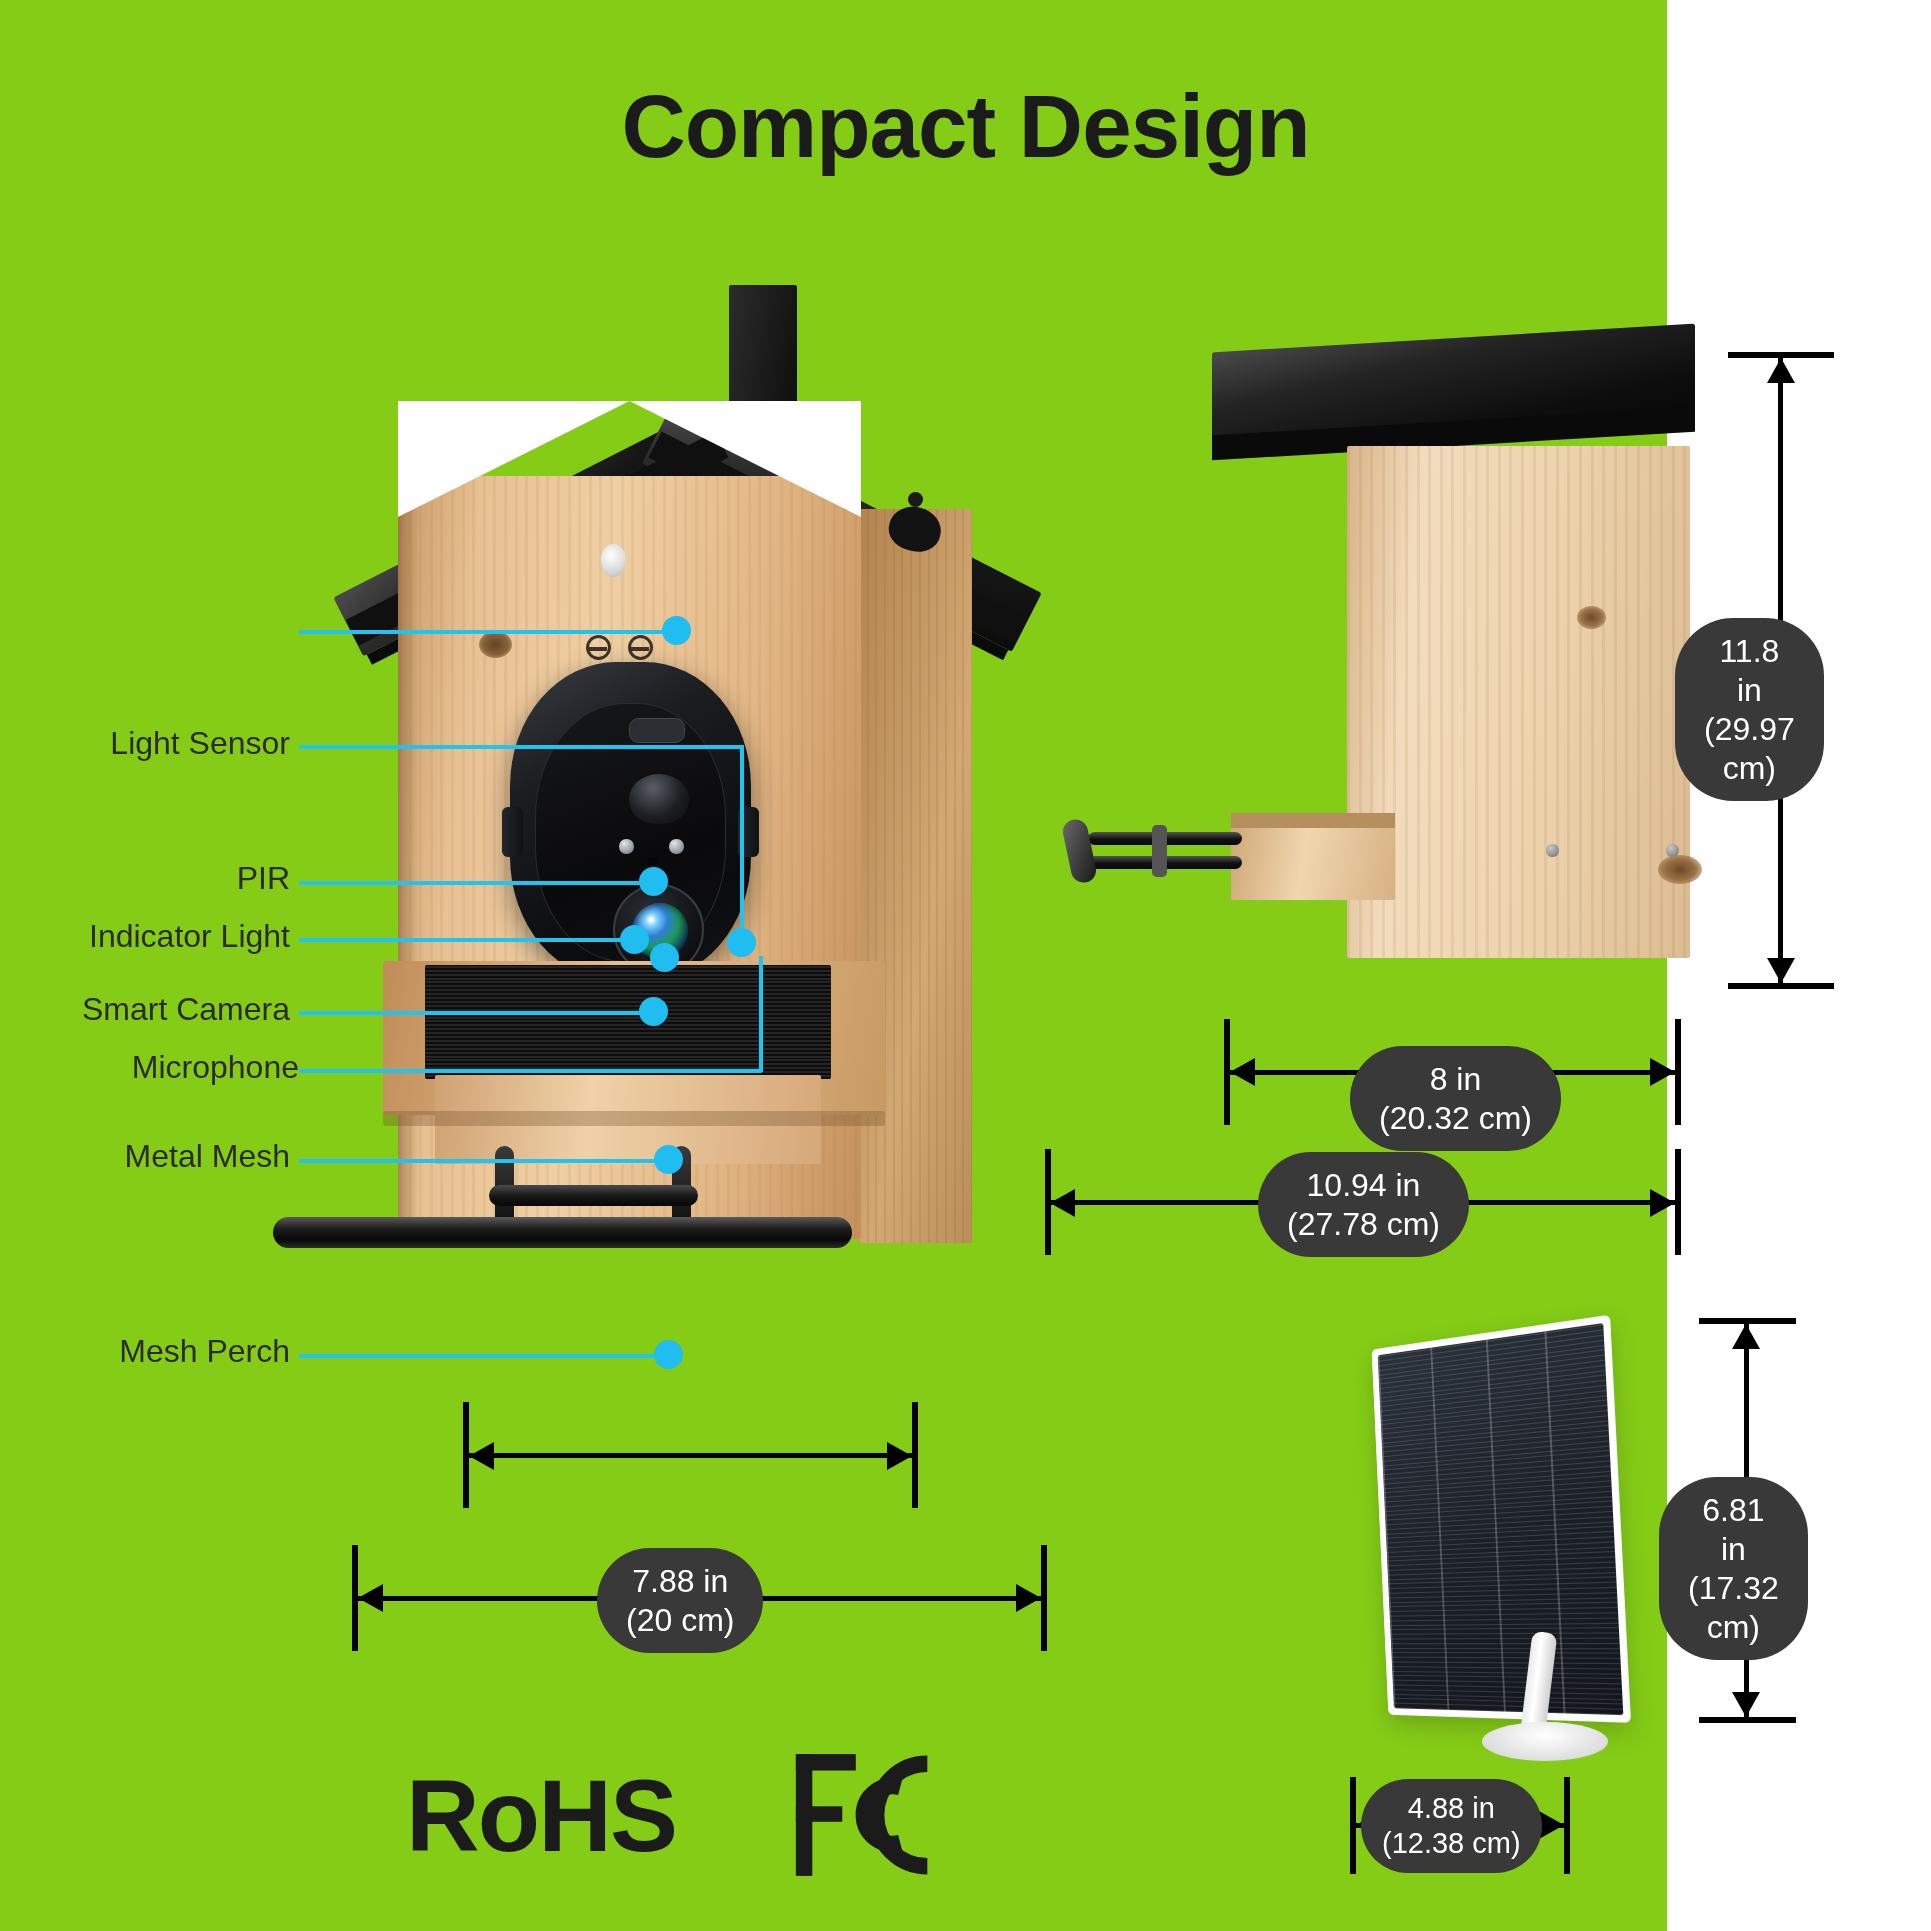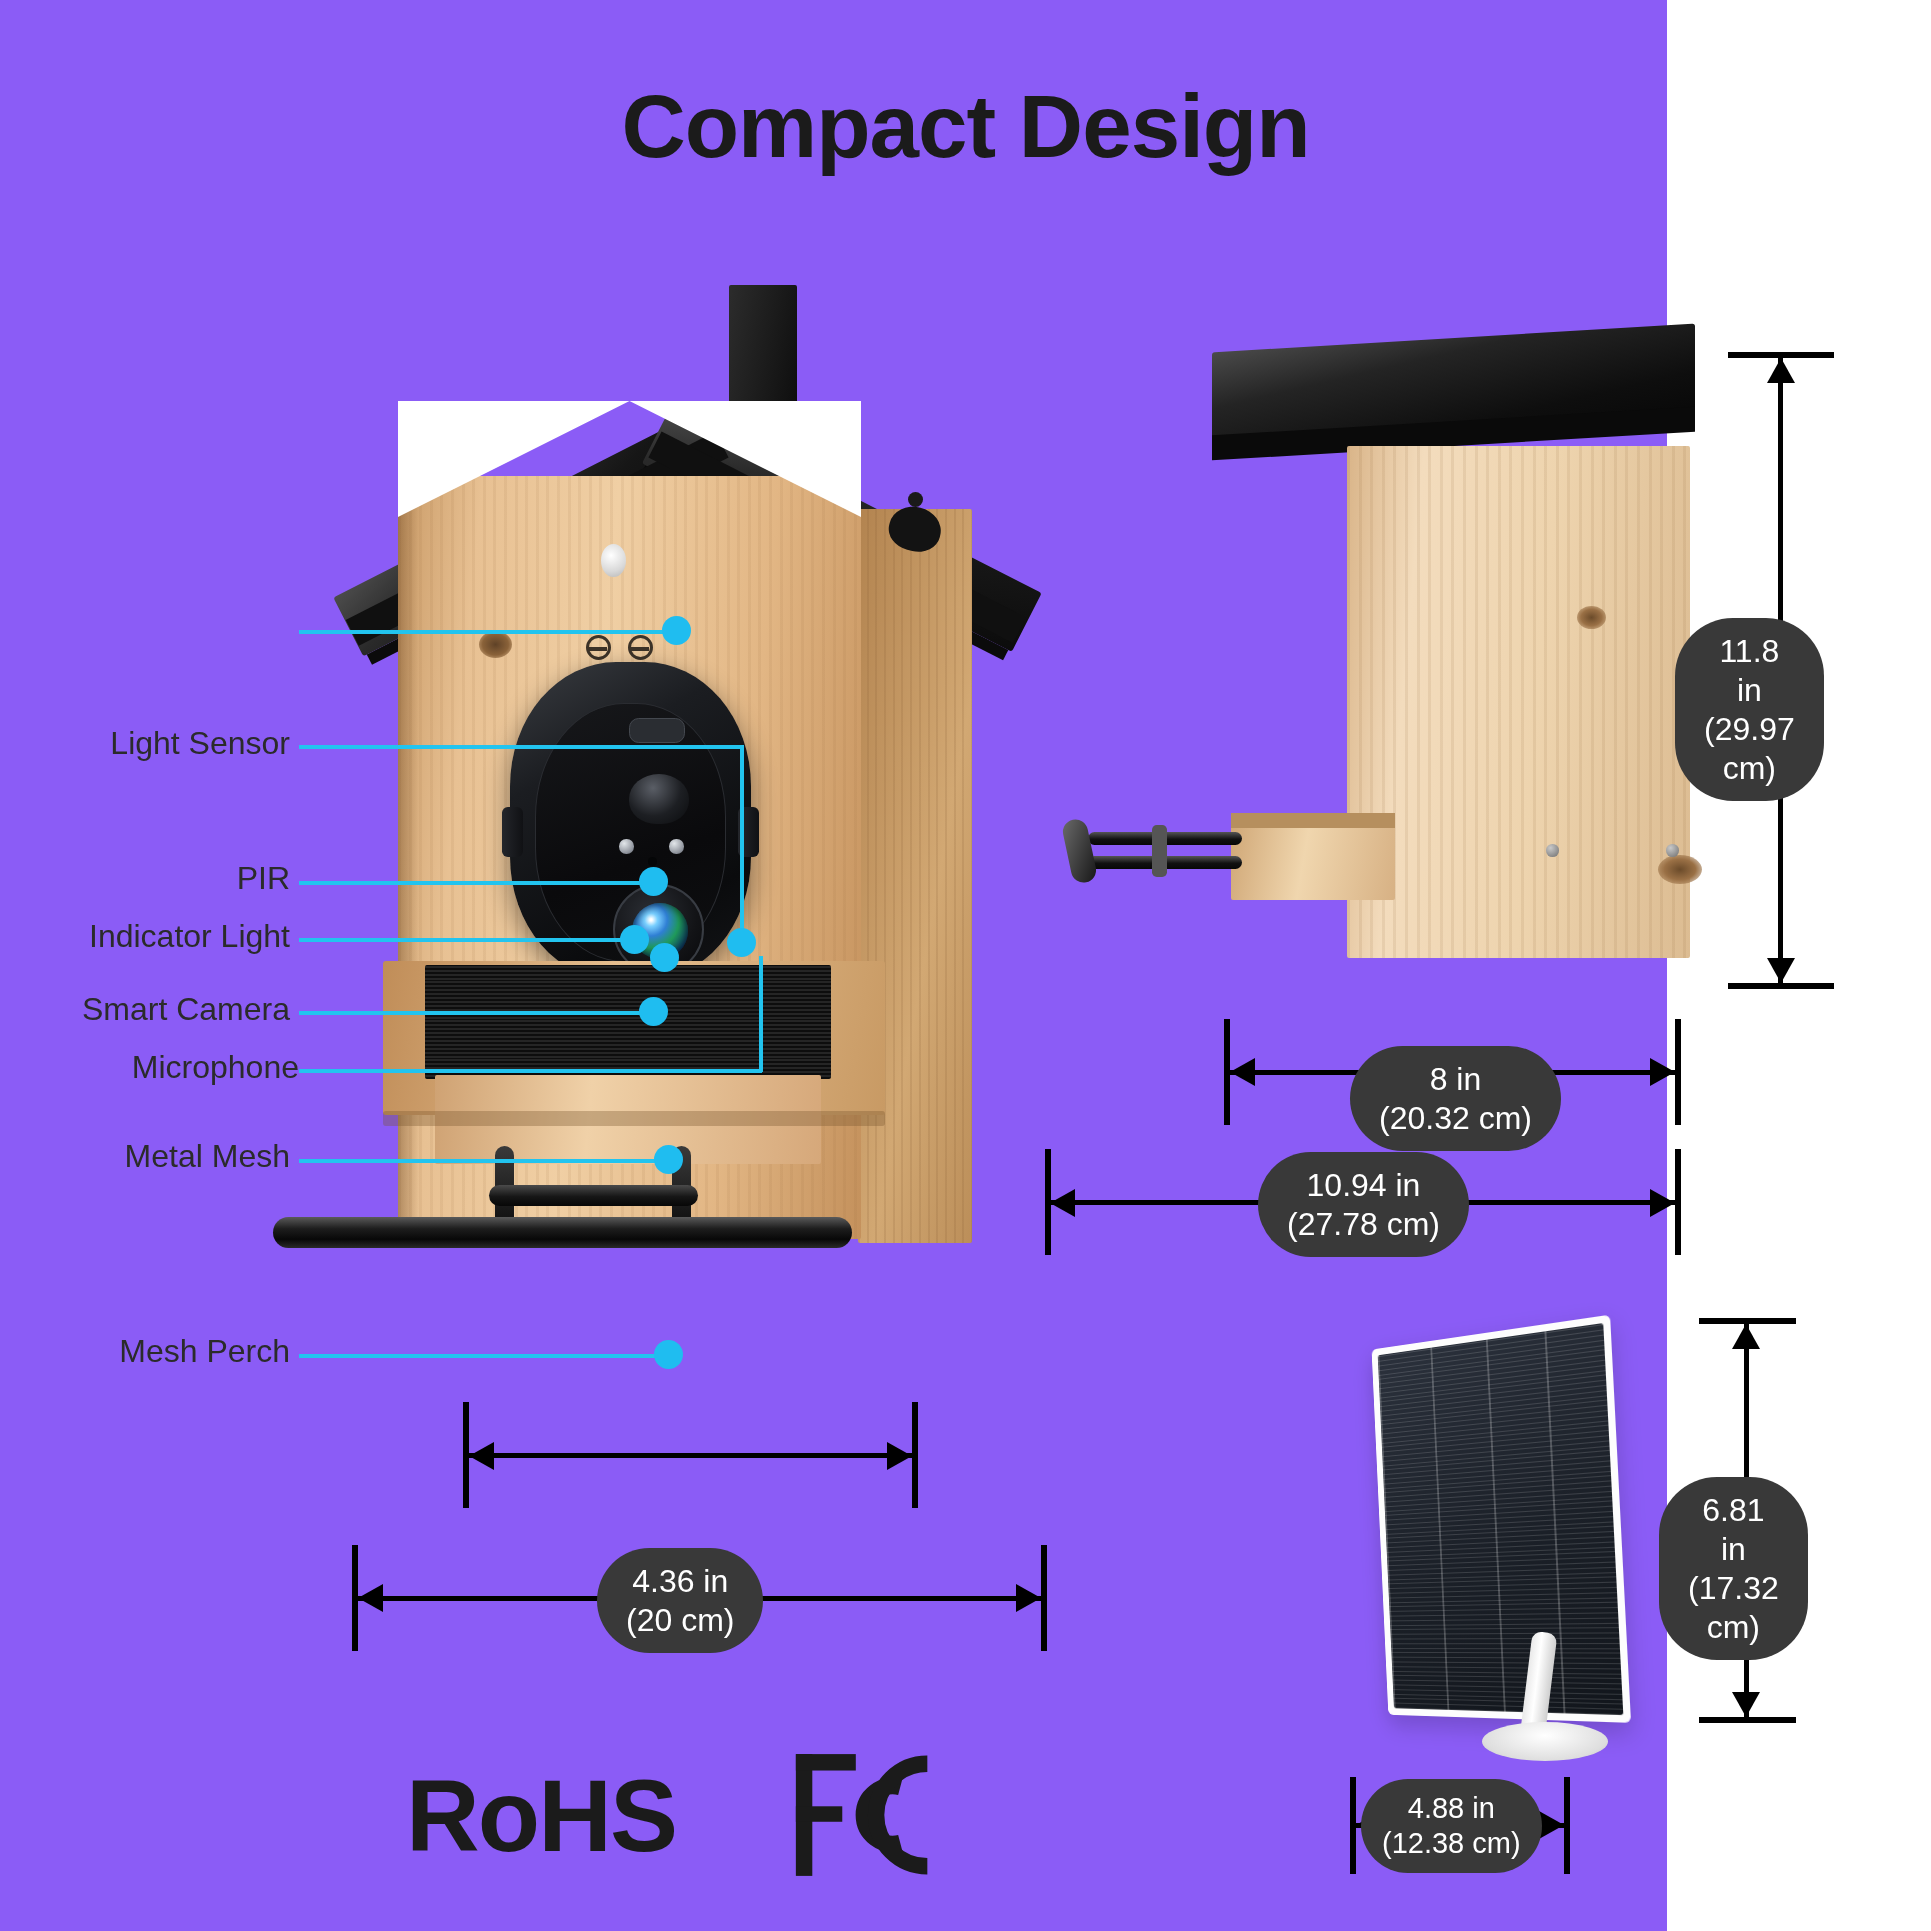--- a/index.html
+++ b/index.html
@@ -3,21 +3,21 @@
 <meta charset="utf-8">
 <title>Compact Design</title>
 <style>
   * { box-sizing: border-box; margin: 0; padding: 0; }
   html, body {
     width: 1931px; height: 1931px;
     background: #ffffff;
     font-family: "Liberation Sans", sans-serif;
     overflow: hidden;
   }
-  #stage { position: relative; width: 1667px; height: 1931px; background:#8b5cf6; }
+  #stage { position: relative; width: 1667px; height: 1931px; background:#84cc16; }
 
   
   .page-title {
     position: absolute; top: 75px; left: 0; width: 1931px;
     text-align: center;
     font-size: 89px; font-weight: 700; letter-spacing: -1px;
     color: #1b1b1b;
     font-family: "Liberation Sans", sans-serif;
   }
 
@@ -421,21 +421,21 @@
   <div class="dim-cap v" style="left:912px; top:1402px; height:106px;"></div>
   <div class="dim-line h" style="left:469px; top:1453px; width:444px;"></div>
   <div class="arrow left" style="left:469px; top:1442px;"></div>
   <div class="arrow right" style="left:887px; top:1442px;"></div>
 
   <div class="dim-cap v" style="left:352px; top:1545px; height:106px;"></div>
   <div class="dim-cap v" style="left:1041px; top:1545px; height:106px;"></div>
   <div class="dim-line h" style="left:358px; top:1596px; width:684px;"></div>
   <div class="arrow left" style="left:358px; top:1584px;"></div>
   <div class="arrow right" style="left:1016px; top:1584px;"></div>
-  <div class="dim-badge" style="left:597px; top:1548px;">4.36 in
+  <div class="dim-badge" style="left:597px; top:1548px;">7.88 in
 (20 cm)</div>
 
   <div class="side-unit">
     <div class="side-roof"></div>
     <div class="side-roof-edge"></div>
     <div class="side-body">
       <div class="side-knot k1"></div>
       <div class="side-knot k2"></div>
       <div class="side-knot k3"></div>
       <div class="side-screw" style="left:27px; top:378px;"></div>

